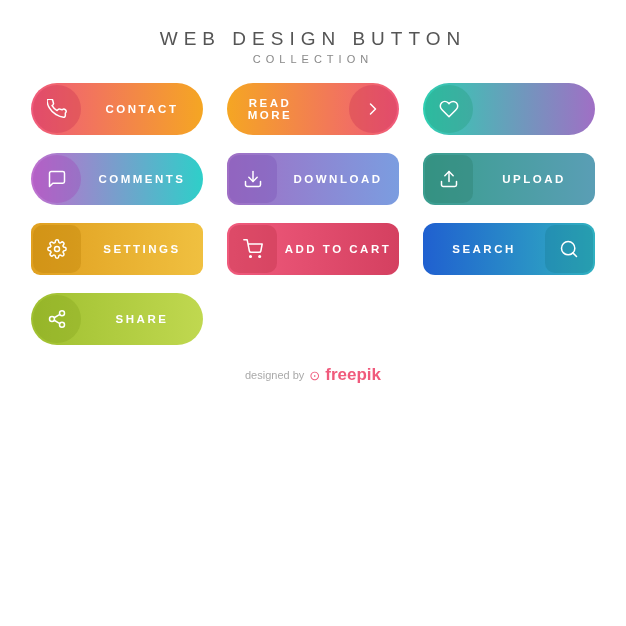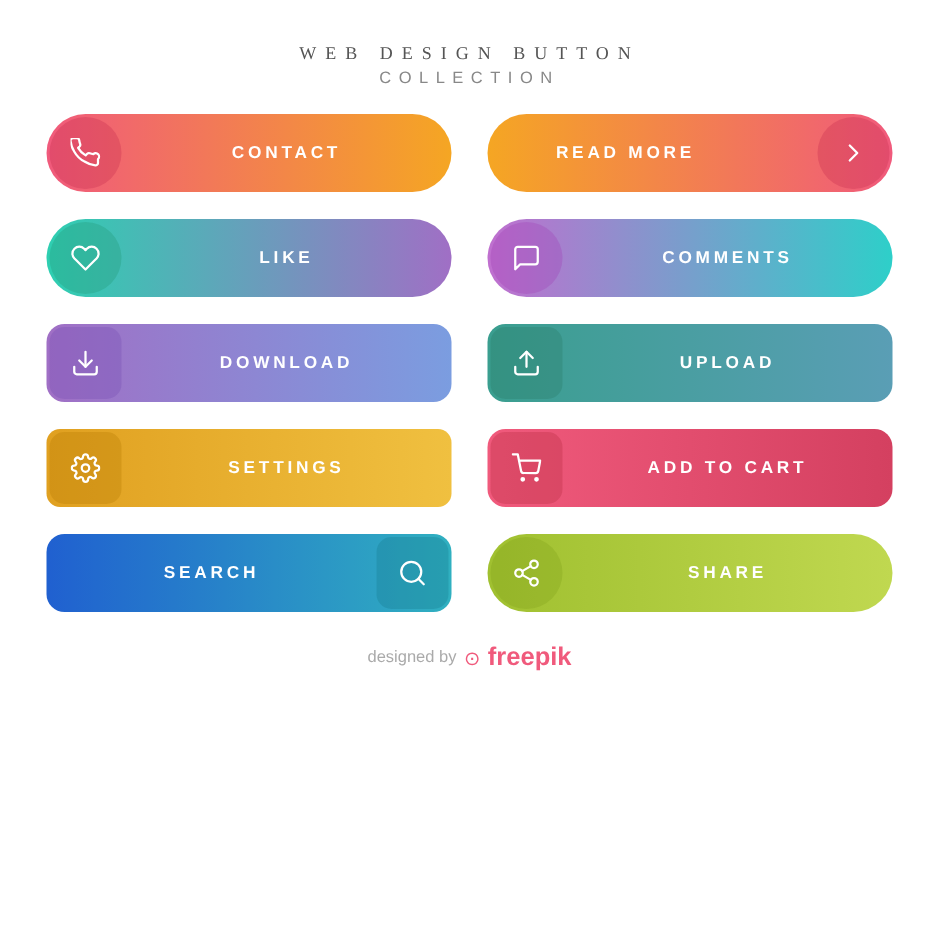--- a/index.html
+++ b/index.html
@@ -13,35 +13,34 @@
       align-items: center;
       justify-content: flex-start;
       overflow: hidden;
     }
     .header {
       text-align: center;
       margin-top: 28px;
       margin-bottom: 18px;
     }
     .header-title {
-      font-size: 12px;
+      font-size: 19px;
       letter-spacing: 6px;
       color: #555;
       font-weight: 400;
-      font-family: Liberation Serif, serif;
     }
     .header-subtitle {
       font-size: 11px;
       letter-spacing: 5px;
       color: #888;
       margin-top: 3px;
     }
     .buttons-grid {
       display: grid;
-      grid-template-columns: 1fr 1fr;
+      grid-template-columns: 1fr 1fr 1fr;
       gap: 18px 24px;
       padding: 0 31px;
       width: 100%;
     }
     .btn {
       display: flex;
       align-items: center;
       border-radius: 50px;
       height: 52px;
       cursor: pointer;
@@ -224,21 +223,20 @@
       </svg>
     </div>
   </div>
 
   <div class="btn btn-like">
     <div class="btn-icon">
       <svg class="icon" viewBox="0 0 24 24">
         <path d="M20.84 4.61a5.5 5.5 0 00-7.78 0L12 5.67l-1.06-1.06a5.5 5.5 0 00-7.78 7.78l1.06 1.06L12 21.23l7.78-7.78 1.06-1.06a5.5 5.5 0 000-7.78z"></path>
       </svg>
     </div>
-    <span class="btn-label">LIKE</span>
   </div>
 
   <div class="btn btn-comments">
     <div class="btn-icon">
       <svg class="icon" viewBox="0 0 24 24">
         <path d="M21 15a2 2 0 01-2 2H7l-4 4V5a2 2 0 012-2h14a2 2 0 012 2z"></path>
       </svg>
     </div>
     <span class="btn-label">COMMENTS</span>
   </div>

